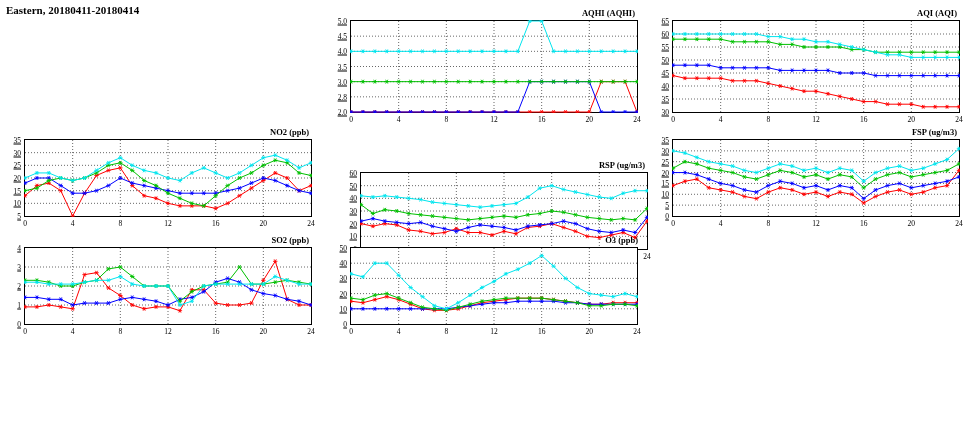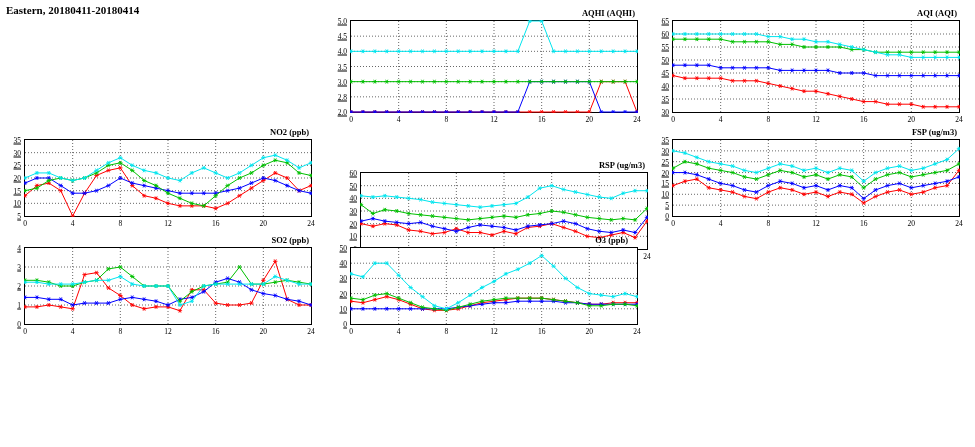--- a/index.html
+++ b/index.html
@@ -3738,21 +3738,21 @@
         <line x1="277.28" y1="46.60" x2="272.88" y2="46.60"></line>
         <line x1="276.18" y1="48.51" x2="273.98" y2="44.69"></line>
         <line x1="273.98" y1="48.51" x2="276.18" y2="44.69"></line>
       </g>
       <g stroke="#00e5ee" stroke-width="0.9">
         <line x1="289.20" y1="49.64" x2="284.80" y2="49.64"></line>
         <line x1="288.10" y1="51.55" x2="285.90" y2="47.73"></line>
         <line x1="285.90" y1="51.55" x2="288.10" y2="47.73"></line>
       </g>
     </svg>
-  <div class="plabel" style="right:10px;top:-12px;">O3 (ppb)</div>
+  <div class="plabel" style="right:0;top:-12px;">O3 (ppb)</div>
 <div class="tick xtick" style="left: 1px; top: 80px;">0</div>
     <div class="tick xtick" style="left: 48.6667px; top: 80px;">4</div>
     <div class="tick xtick" style="left: 96.3333px; top: 80px;">8</div>
     <div class="tick xtick" style="left: 144px; top: 80px;">12</div>
     <div class="tick xtick" style="left: 191.667px; top: 80px;">16</div>
     <div class="tick xtick" style="left: 239.333px; top: 80px;">20</div>
     <div class="tick xtick" style="left: 287px; top: 80px;">24</div>
     <div class="tick ytick" style="left: -24px; width: 21px; top: 77px;">0</div>
     <div class="tick ytick" style="left: -24px; width: 21px; top: 61.8px;">10</div>
     <div class="tick ytick" style="left: -24px; width: 21px; top: 46.6px;">20</div>

